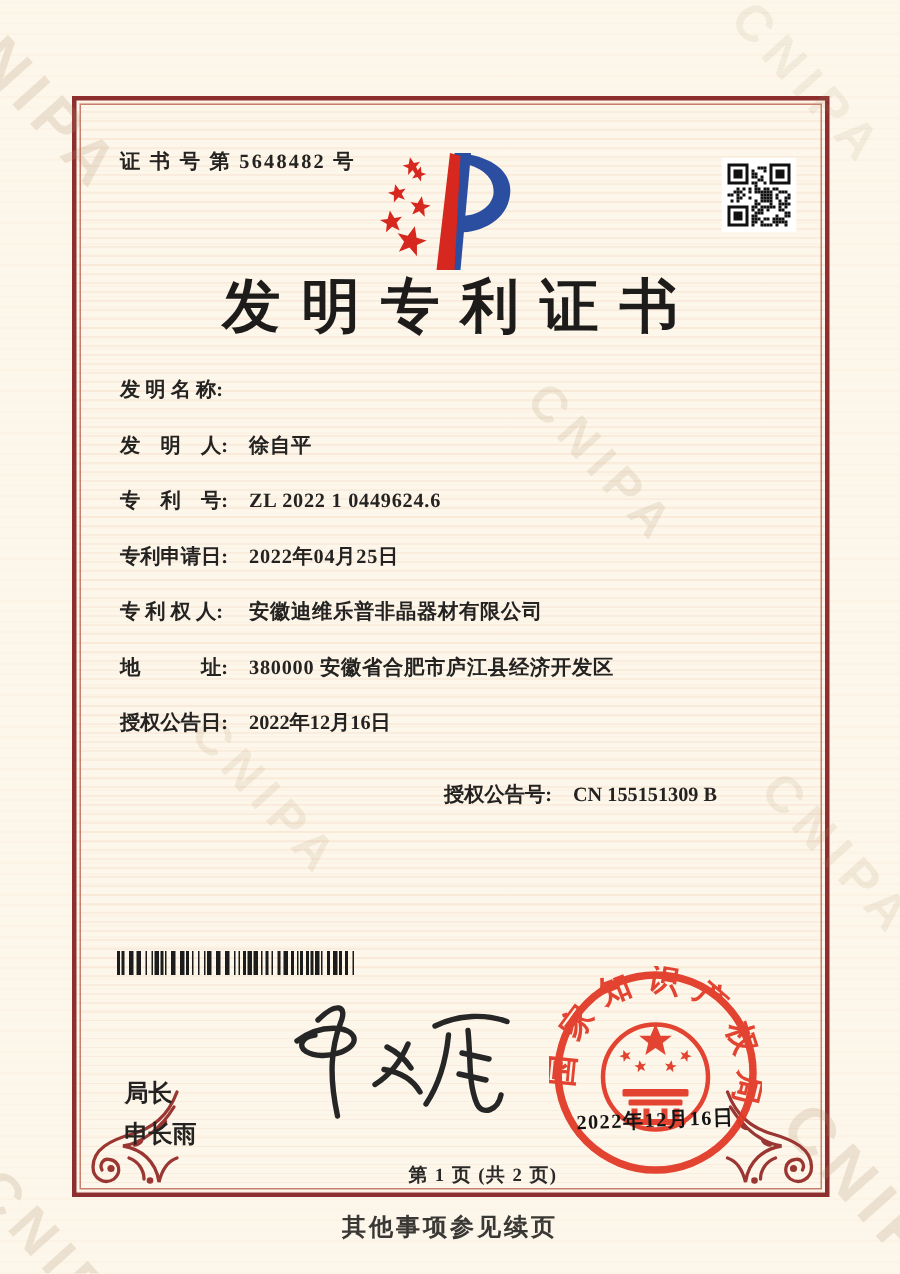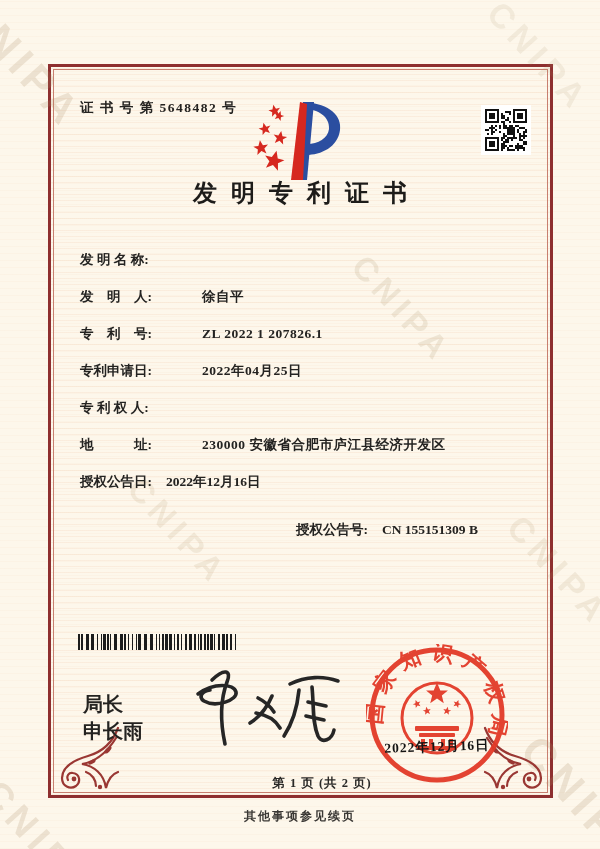--- a/index.html
+++ b/index.html
@@ -36,52 +36,52 @@
   .flourish.br{right:49px;bottom:53px;transform:scaleX(-1);}
   
   .cert-no{
     position:absolute;left:80px;top:99px;z-index:3;
     font-size:13.5px;font-weight:bold;color:#242321;letter-spacing:1.5px;
   }
   .qr{position:absolute;left:481px;top:105px;z-index:3;}
   .logo{position:absolute;left:248px;top:102px;z-index:3;}
   .title{
     position:absolute;left:0;right:0;top:177px;z-index:3;text-align:center;
-    font-size:24px;font-weight:bold;color:#1d1c1a;letter-spacing:14px;text-indent:14px;
+    font-size:39px;font-weight:bold;color:#1d1c1a;letter-spacing:14px;text-indent:14px;
   }
   .fields{position:absolute;left:80px;top:250px;width:446px;z-index:3;}
   .frow{display:flex;align-items:flex-start;margin-bottom:17px;
-    font-size:13.5px;font-weight:bold;color:#242321;line-height:20px;gap:36px;}
+    font-size:13.5px;font-weight:bold;color:#242321;line-height:20px;}
   .flabel{flex:0 0 86px;white-space:pre;}
   .fvalue{flex:1;letter-spacing:.5px;}
   .grant-row{display:flex;font-size:13.5px;font-weight:bold;color:#242321;line-height:20px;}
   .grant-left{flex:0 0 216px;display:flex;}
   .grant-right{flex:1;display:flex;margin-top:48px;}
   .paras{
     position:absolute;left:78px;top:492px;width:446px;z-index:3;
     font-size:13px;font-weight:600;color:#2a2927;line-height:1.85;text-align:justify;
   }
   .paras p{margin:0;text-indent:2em;}
   .barcode{position:absolute;left:78px;top:634px;z-index:3;}
-  .signatory{position:absolute;left:83px;top:691px;z-index:3;
-    font-size:20px;font-weight:bold;color:#242321;line-height:27px;}
+  .signatory{position:absolute;left:83px;top:716px;z-index:3;
+    font-size:16px;font-weight:bold;color:#242321;line-height:27px;}
   .signature{position:absolute;left:178px;top:660px;z-index:4;}
   .seal{position:absolute;left:366px;top:644px;z-index:4;opacity:.95;}
   .seal-date{
     position:absolute;left:358px;top:738px;width:158px;z-index:5;text-align:center;
     font-size:13.5px;font-weight:bold;color:#141414;letter-spacing:1px;
     transform:rotate(-2deg);
   }
   .page-number{
     position:absolute;left:0;right:0;top:775px;z-index:3;text-align:center;
     font-size:12.5px;font-weight:600;color:#2a2927;letter-spacing:1px;padding-left:44px;
   }
   .footer-note{
     position:absolute;left:0;right:0;top:808px;z-index:3;text-align:center;
-    font-size:12px;font-weight:600;color:#3a3835;letter-spacing:2px;
+    font-size:16px;font-weight:600;color:#3a3835;letter-spacing:2px;
   }
 </style>
 </head>
 <body>
 
 <div class="page">
 
   <span class="wm" style="left:-14px;top:-12px;font-size:42px;">CNIPA</span>
   <span class="wm" style="left:508px;top:-6px;font-size:34px;color:rgba(168,142,102,.12);">CNIPA</span>
   <span class="wm" style="left:372px;top:248px;font-size:33px;color:rgba(168,142,102,.17);">CNIPA</span>
@@ -280,32 +280,33 @@
   <div class="fields">
     <div class="frow">
       <span class="flabel">发 明 名 称: </span>
     </div>
     <div class="frow">
       <span class="flabel">发　明　人: </span>
       <span class="fvalue">徐自平</span>
     </div>
     <div class="frow">
       <span class="flabel">专　利　号: </span>
-      <span class="fvalue">ZL 2022 1 207826.1</span>
+      <span class="fvalue">ZL 2022 1 0449624.6</span>
     </div>
     <div class="frow">
       <span class="flabel">专利申请日: </span>
       <span class="fvalue">2022年04月25日</span>
     </div>
     <div class="frow">
       <span class="flabel">专 利 权 人: </span>
+      <span class="fvalue">安徽迪维乐普非晶器材有限公司</span>
     </div>
     <div class="frow">
       <span class="flabel">地　　　址: </span>
-      <span class="fvalue">230000 安徽省合肥市庐江县经济开发区</span>
+      <span class="fvalue">380000 安徽省合肥市庐江县经济开发区</span>
     </div>
     <div class="grant-row">
       <span class="grant-left">
         <span class="flabel">授权公告日: </span>
         <span>2022年12月16日</span>
       </span>
       <span class="grant-right">
         <span class="flabel">授权公告号: </span>
         <span>CN 155151309 B</span>
       </span>

